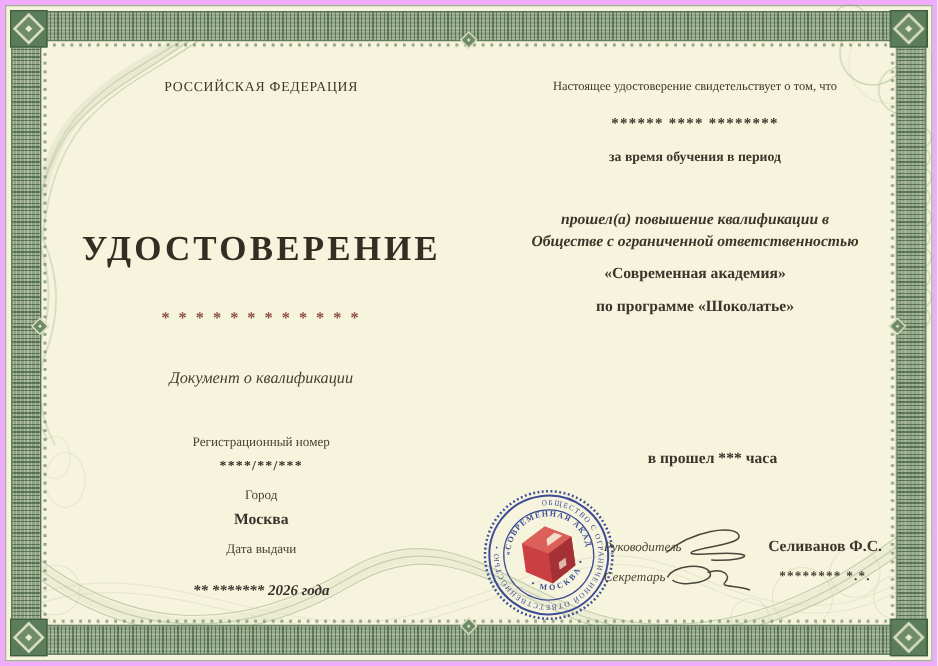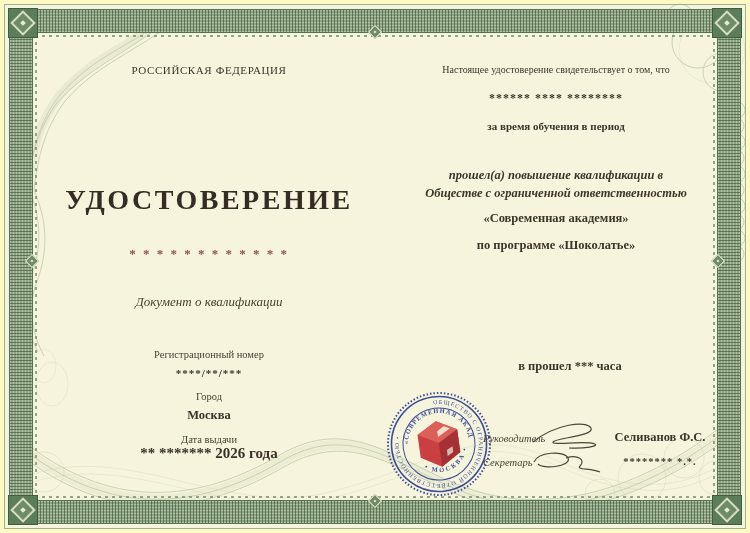--- a/index.html
+++ b/index.html
@@ -1,18 +1,18 @@
 <!DOCTYPE html>
 <html><head>
 <meta charset="utf-8">
 <style>
   * { margin:0; padding:0; box-sizing:border-box; }
   html,body { width:750px; height:533px; background:#fdfdf8; overflow:hidden;
               font-family:"Liberation Serif","DejaVu Serif",serif; }
-  .cert { position:relative; width:750px; height:533px; background:#fef9c3; }
+  .cert { position:relative; width:750px; height:533px; background:#f0abfc; }
   .paper { position:absolute; inset:4px; background:#f7f4dd;
            border:1px solid #9eb392; }
 
   
   .band { position:absolute; z-index:3; background-color:#8da382;
           border:1px solid #54724f; }
   .band.h { background-image:
       repeating-linear-gradient(90deg, rgba(40,72,44,.55) 0 1px, rgba(0,0,0,0) 1px 3px),
       repeating-linear-gradient(0deg, rgba(248,246,224,.35) 0 1px, rgba(0,0,0,0) 1px 3px); }
   .band.v { background-image:
@@ -58,21 +58,21 @@
 
   .country   { top:64px; font-size:11px; letter-spacing:.6px; }
   .title     { top:184px; font-size:28px; font-weight:bold; letter-spacing:2.5px; color:#352d24; }
   .subtitle  { top:222px; font-size:9.5px; font-weight:bold; letter-spacing:1.6px; }
   .red-stars { top:246px; font-size:13px; font-weight:bold; letter-spacing:2px; color:#8d4f45; }
   .doc-type  { top:294px; font-size:13px; font-style:italic; color:#49402f; }
   .lbl       { font-size:10.5px; color:#4a4234; }
   .val       { font-weight:bold; color:#3a322a; }
   .reg-lbl   { top:349px; } .reg-val  { top:367px; font-size:11px; letter-spacing:1px; }
   .city-lbl  { top:391px; } .city-val { top:408px; font-size:12.5px; }
-  .date-lbl  { top:434px; } .date-val { top:445px; font-size:15px; }
+  .date-lbl  { top:434px; } .date-val { top:465px; font-size:12px;font-style:italic; }
 
   .statement { top:64px;  font-size:10px; }
   .holder    { top:91px;  font-size:12px; font-weight:bold; letter-spacing:1px; }
   .period1   { top:120px; font-size:11px; font-weight:bold; }
   .period2   { top:138px; font-size:12.5px; font-weight:bold; }
   .comp1     { top:168px; font-size:12.5px; font-weight:bold;font-style:italic; }
   .comp2     { top:186px; font-size:12.5px; font-weight:bold;font-style:italic; }
   .org       { top:211px; font-size:12.5px; font-weight:bold; }
   .program   { top:238px; font-size:12.5px; font-weight:bold; }
   .volume    { top:359px; left:420px; width:300px; font-size:12.5px; font-weight:bold; }

